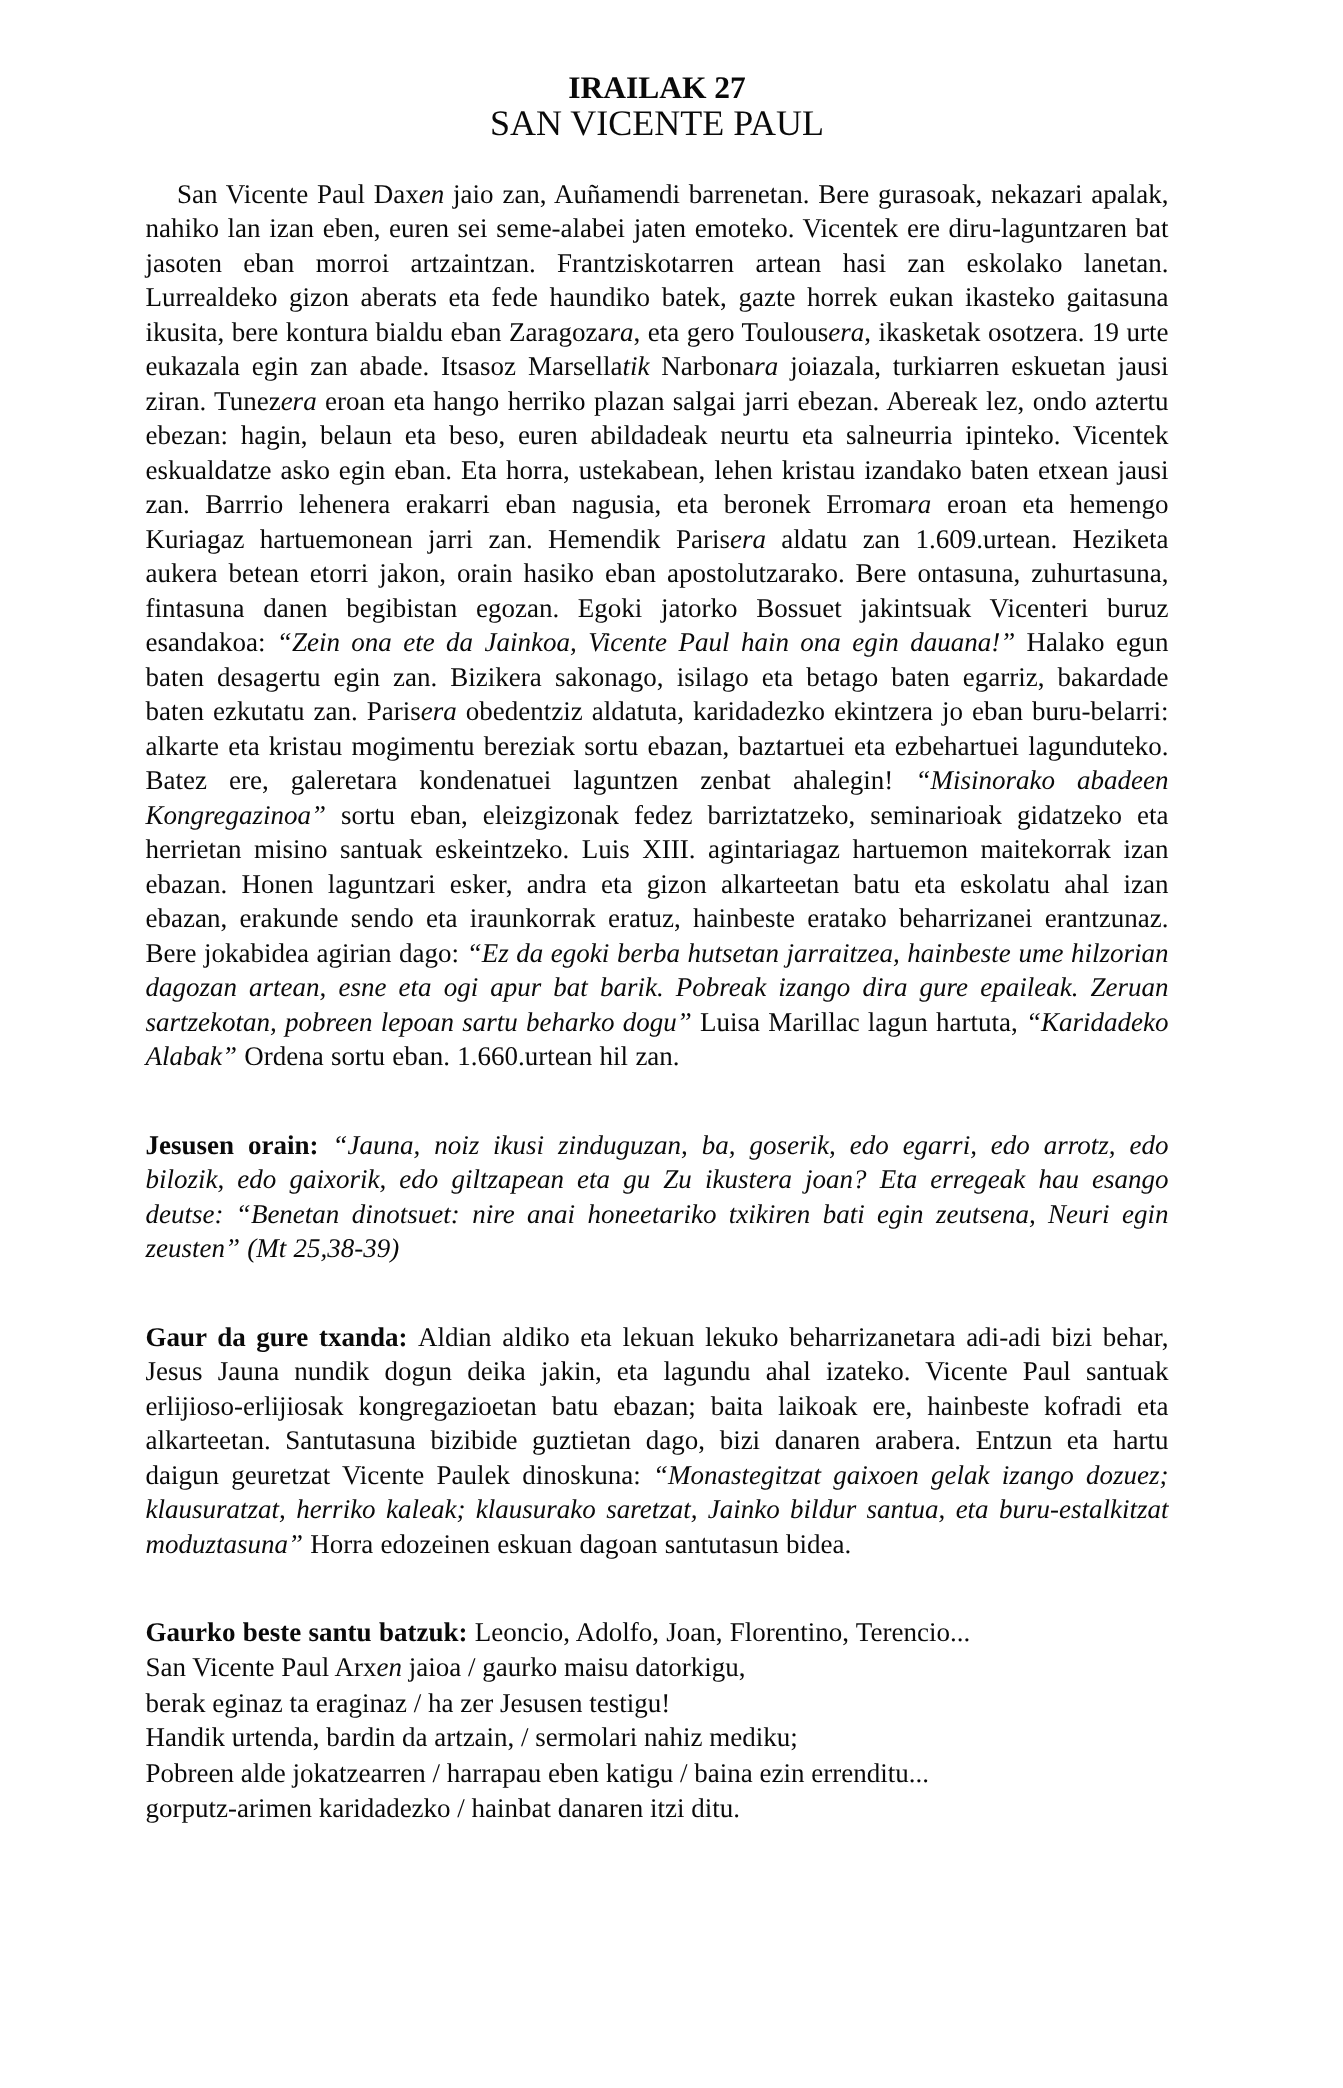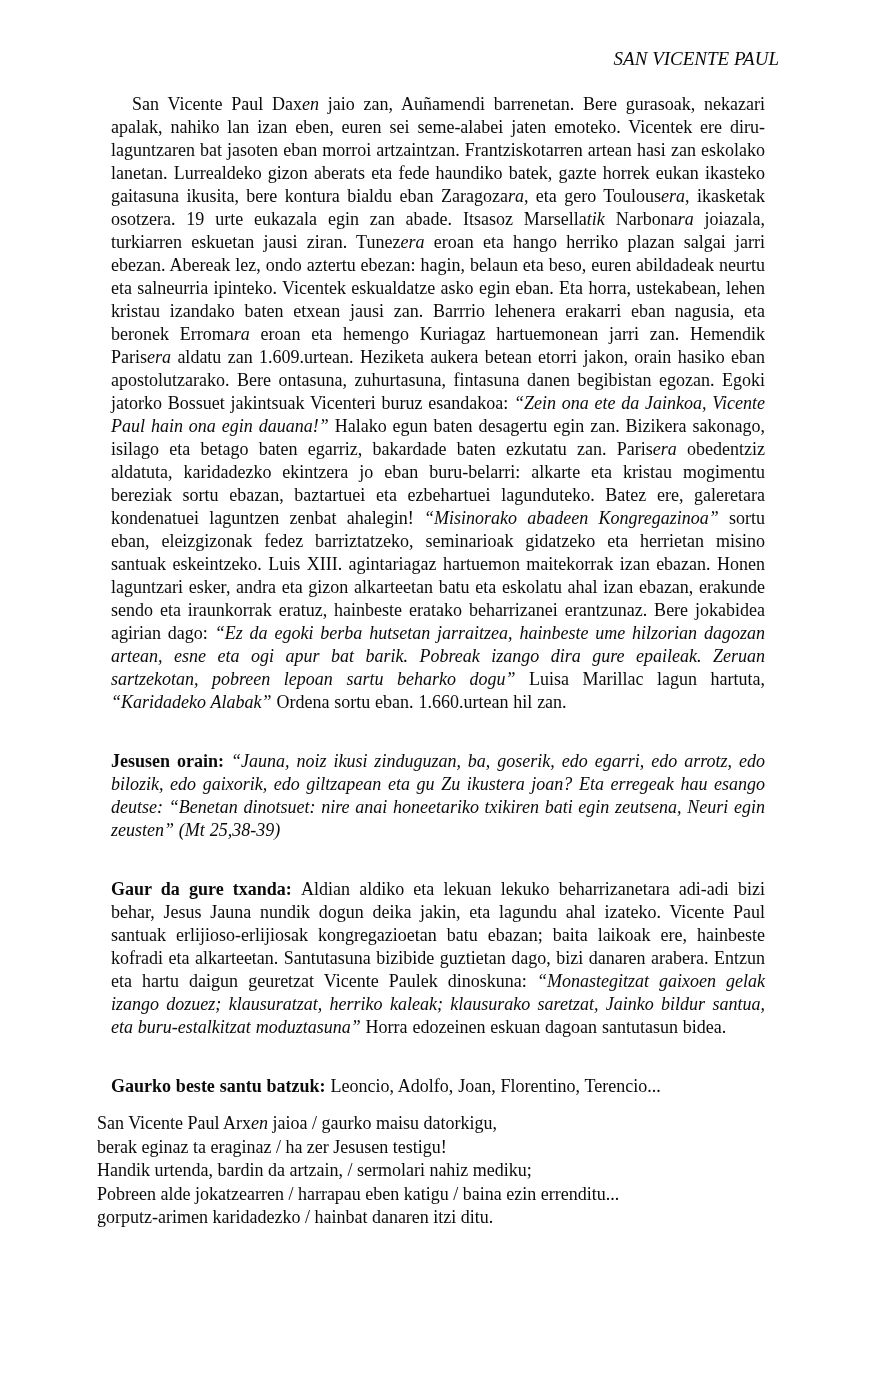--- a/index.html
+++ b/index.html
@@ -9,41 +9,42 @@
     width:895px; height:1392px; overflow:hidden;
     background:var(--bg-color); color:var(--text-color);
     font-family:"Liberation Serif","DejaVu Serif",serif;
   }
   .page { width:682px; margin:0 0 0 97px; padding-top:46px; }
   .doc-title {
     font-size:21px; line-height:25px; font-weight:bold;
     text-align:center; margin:0;
   }
   .doc-subtitle {
-    font-size:19px; line-height:25px; font-weight:normal; font-style:italic;
-    text-align:right; margin:0 0 22px 0;
+    font-size:24px; line-height:25px; font-weight:normal; 
+    text-align:center; margin:0 0 22px 0;
   }
   p.body {
-    font-size:18px; line-height:23px; text-align:justify; margin:14px;
+    font-size:18px; line-height:23px; text-align:justify; margin:0;
     word-spacing:0.02em;
   }
   p.indent { text-indent:21px; }
   p.section { margin-top:36px; }
   .verse-block { margin-top:0; }
   p.verse-line {
     font-size:18px; line-height:23.5px; text-align:left; margin:0;
   }
   .b { font-weight:bold; }
   .i { font-style:italic; }
 </style>
 </head>
 <body>
 
 <div class="page">
 
+  <h1 class="doc-title">IRAILAK 27</h1>
 
   <h2 class="doc-subtitle">SAN VICENTE PAUL</h2>
 
   <p class="body indent"><span>San Vicente Paul Dax</span><span class="i">en</span><span> jaio zan, Auñamendi barrenetan. Bere gurasoak, nekazari apalak, nahiko lan izan eben, euren sei seme-alabei jaten emoteko. Vicentek ere diru-laguntzaren bat jasoten eban morroi artzaintzan. Frantziskotarren artean hasi zan eskolako lanetan. Lurrealdeko gizon aberats eta fede haundiko batek, gazte horrek eukan ikasteko gaitasuna ikusita, bere kontura bialdu eban Zaragoza</span><span class="i">ra</span><span>, eta gero Toulous</span><span class="i">era</span><span>, ikasketak osotzera. 19 urte eukazala egin zan abade. Itsasoz Marsella</span><span class="i">tik</span><span> Narbona</span><span class="i">ra</span><span> joiazala, turkiarren eskuetan jausi ziran. Tunez</span><span class="i">era</span><span> eroan eta hango herriko plazan salgai jarri ebezan. Abereak lez, ondo aztertu ebezan: hagin, belaun eta beso, euren abildadeak neurtu eta salneurria ipinteko. Vicentek eskualdatze asko egin eban. Eta horra, ustekabean, lehen kristau izandako baten etxean jausi zan. Barrrio lehenera erakarri eban nagusia, eta beronek Erroma</span><span class="i">ra</span><span> eroan eta hemengo Kuriagaz hartuemonean jarri zan. Hemendik Paris</span><span class="i">era</span><span> aldatu zan 1.609.urtean. Heziketa aukera betean etorri jakon, orain hasiko eban apostolutzarako. Bere ontasuna, zuhurtasuna, fintasuna danen begibistan egozan. Egoki jatorko Bossuet jakintsuak Vicenteri buruz esandakoa: </span><span class="i">“Zein ona ete da Jainkoa, Vicente Paul hain ona egin dauana!”</span><span> Halako egun baten desagertu egin zan. Bizikera sakonago, isilago eta betago baten egarriz, bakardade baten ezkutatu zan. Paris</span><span class="i">era</span><span> obedentziz aldatuta, karidadezko ekintzera jo eban buru-belarri: alkarte eta kristau mogimentu bereziak sortu ebazan, baztartuei eta ezbehartuei lagunduteko. Batez ere, galeretara kondenatuei laguntzen zenbat ahalegin! </span><span class="i">“Misinorako abadeen Kongregazinoa”</span><span> sortu eban, eleizgizonak fedez barriztatzeko, seminarioak gidatzeko eta herrietan misino santuak eskeintzeko. Luis XIII. agintariagaz hartuemon maitekorrak izan ebazan. Honen laguntzari esker, andra eta gizon alkarteetan batu eta eskolatu ahal izan ebazan, erakunde sendo eta iraunkorrak eratuz, hainbeste eratako beharrizanei erantzunaz. Bere jokabidea agirian dago: </span><span class="i">“Ez da egoki berba hutsetan jarraitzea, hainbeste ume hilzorian dagozan artean, esne eta ogi apur bat barik. Pobreak izango dira gure epaileak. Zeruan sartzekotan, pobreen lepoan sartu beharko dogu”</span><span> Luisa Marillac lagun hartuta, </span><span class="i">“Karidadeko Alabak”</span><span> Ordena sortu eban. 1.660.urtean hil zan.</span></p>
 
   <p class="body section"><span class="b">Jesusen orain: </span><span class="i">“Jauna, noiz ikusi zinduguzan, ba, goserik, edo egarri, edo arrotz, edo bilozik, edo gaixorik, edo giltzapean eta gu Zu ikustera joan? Eta erregeak hau esango deutse: “Benetan dinotsuet: nire anai honeetariko txikiren bati egin zeutsena, Neuri egin zeusten” (Mt 25,38-39)</span></p>
 
   <p class="body section"><span class="b">Gaur da gure txanda: </span><span>Aldian aldiko eta lekuan lekuko beharrizanetara adi-adi bizi behar, Jesus Jauna nundik dogun deika jakin, eta lagundu ahal izateko. Vicente Paul santuak erlijioso-erlijiosak kongregazioetan batu ebazan; baita laikoak ere, hainbeste kofradi eta alkarteetan. Santutasuna bizibide guztietan dago, bizi danaren arabera. Entzun eta hartu daigun geuretzat Vicente Paulek dinoskuna: </span><span class="i">“Monastegitzat gaixoen gelak izango dozuez; klausuratzat, herriko kaleak; klausurako saretzat, Jainko bildur santua, eta buru-estalkitzat moduztasuna”</span><span> Horra edozeinen eskuan dagoan santutasun bidea.</span></p>
 
 

